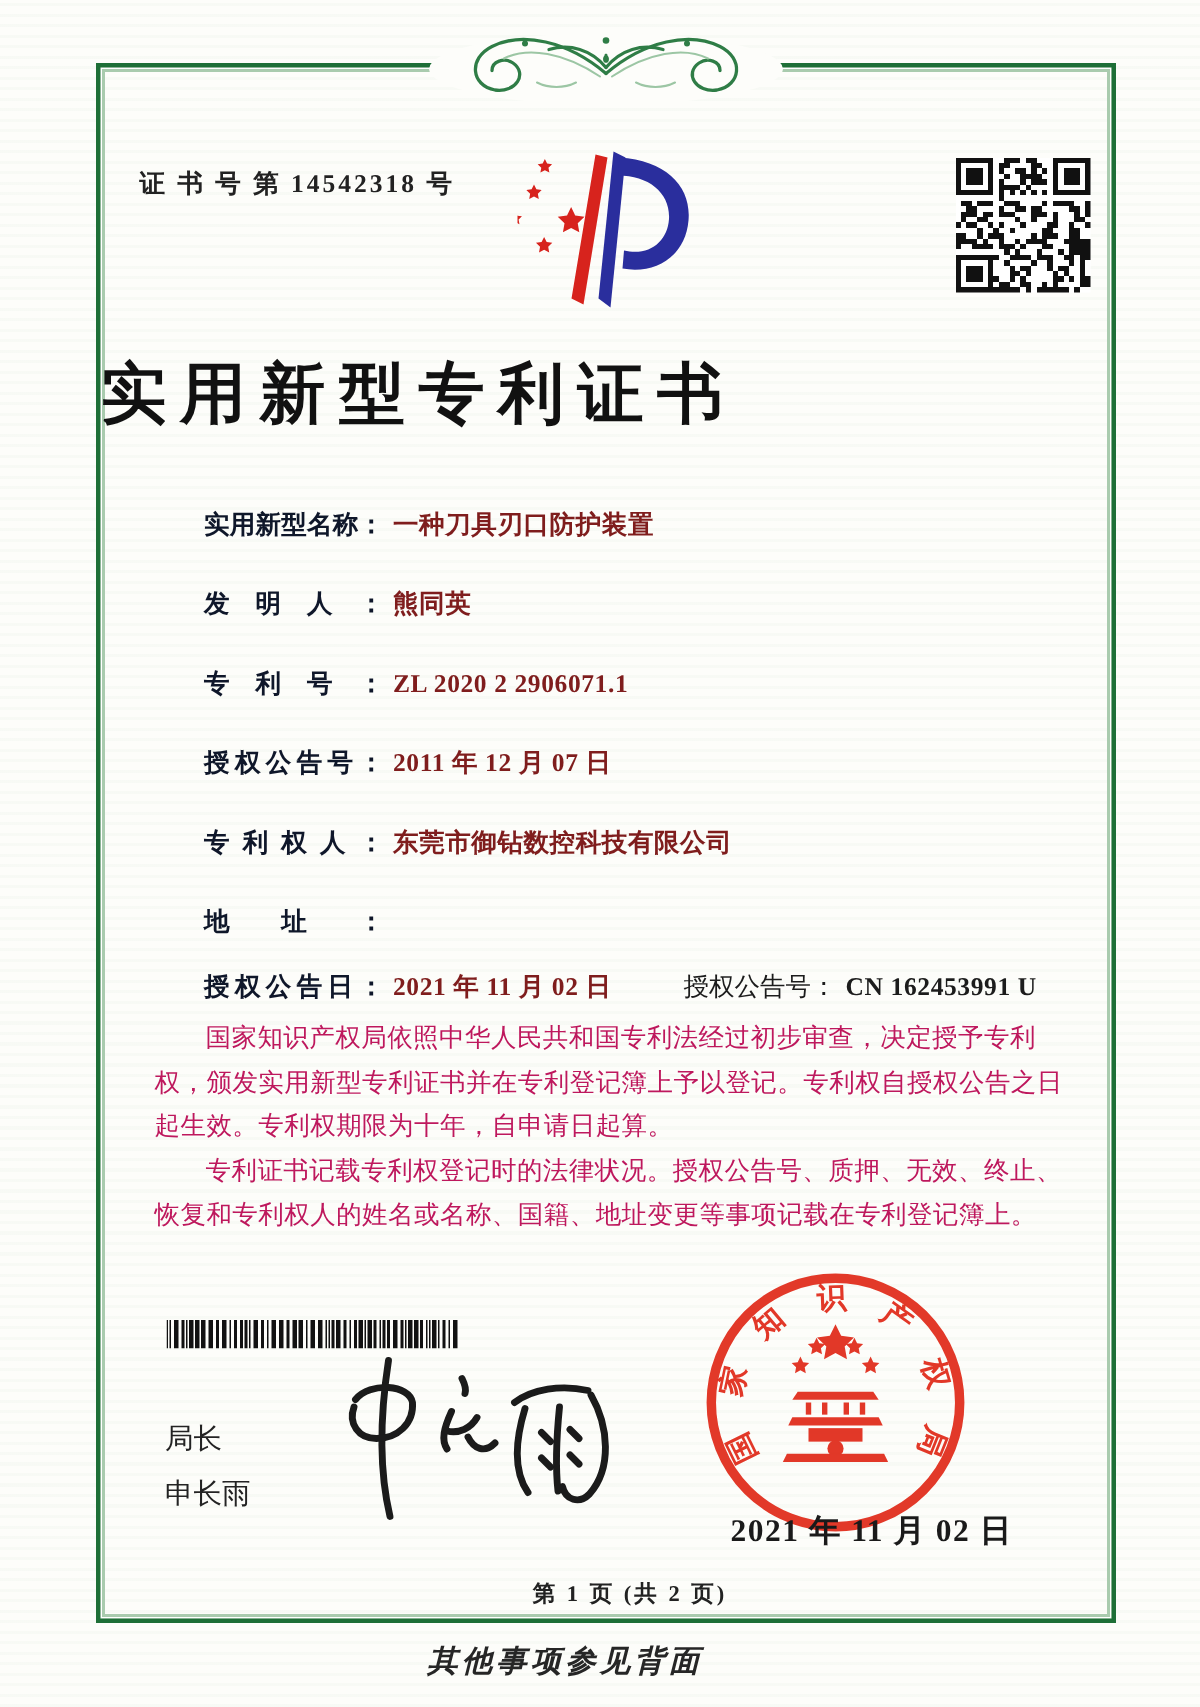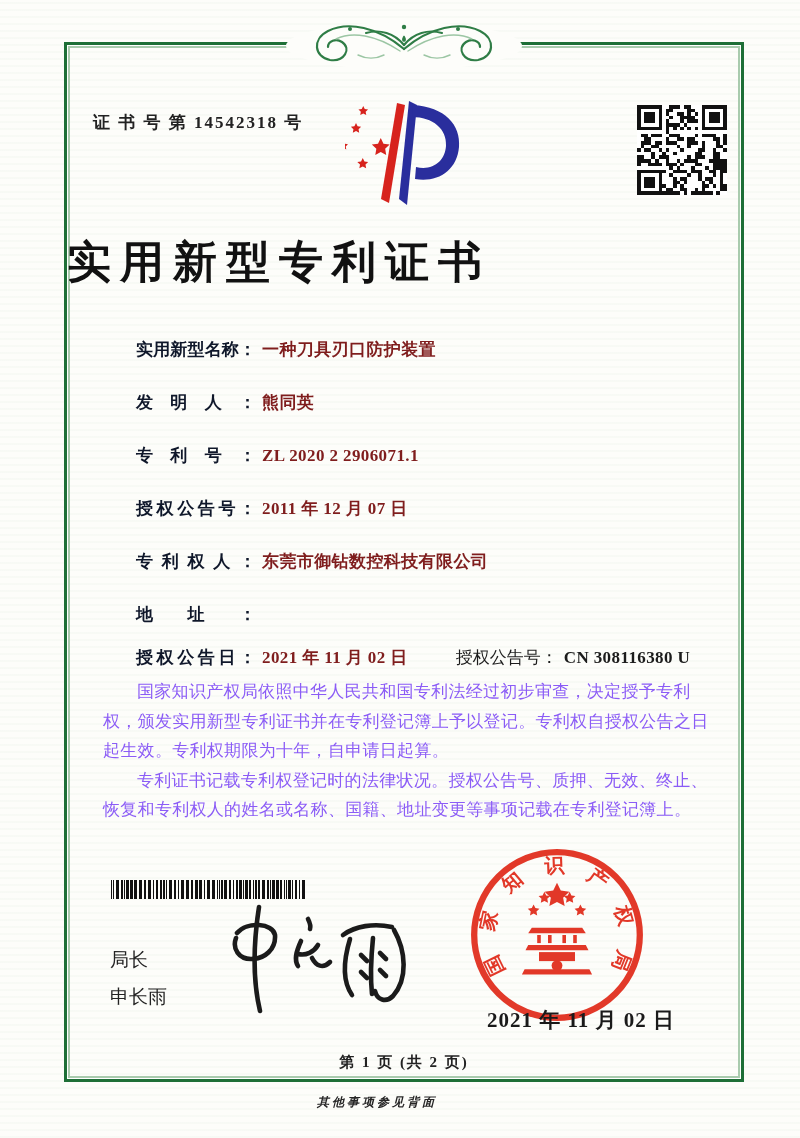--- a/index.html
+++ b/index.html
@@ -44,43 +44,43 @@
     flex:0 0 120px;font-weight:700;color:#0f172a;
     text-align:justify;text-align-last:justify;text-justify:inter-character;margin-left:29px;
   }
   .f-value{flex:1;padding-left:6px;font-weight:600;color:#7f1d1d;letter-spacing:0.4px;}
   .f-pair2{display:flex;margin-left:48px;}
   .f-label2{font-weight:400;white-space:nowrap;}
   .f-value2{padding-left:6px;font-weight:600;white-space:nowrap;letter-spacing:0.4px;}
   
   .bodytext{
     position:absolute;left:36px;top:632px;width:608px;
-    font-size:17px;line-height:29.5px;color:#8b5cf6;letter-spacing:0.3px;
+    font-size:17px;line-height:29.5px;color:#be185d;letter-spacing:0.3px;
   }
   .bodytext p{margin:0;text-indent:2em;}
   
   .barcode{position:absolute;left:44px;top:835px;width:196px;height:19px;}
   .director{
     position:absolute;left:43px;top:896px;
     font-family:"Liberation Sans","DejaVu Sans",sans-serif;
     font-size:19px;font-weight:400;color:#232323;line-height:37px;
   }
   .signature{position:absolute;left:146px;top:852px;width:215px;height:125px;}
   .seal{position:absolute;left:400px;top:800px;width:180px;height:180px;}
   .seal-date{
     position:absolute;left:420px;top:961px;
     font-size:21px;font-weight:700;color:#1a1a1a;letter-spacing:1px;
   }
   .page-footer{
     position:absolute;left:0;top:1008px;width:100%;text-align:center;
-    font-size:15px;color:#222;letter-spacing:2px;font-weight:600;
+    font-size:15px;color:#222;letter-spacing:2px;font-weight:600;padding-left:16px;
   }
   .back-note{
     position:absolute;left:377px;top:1094px;transform:translateX(-50%);
-    font-size:12px;color:#262626;letter-spacing:3px;font-weight:600;
+    font-size:20px;color:#262626;letter-spacing:3px;font-weight:600;
     font-style:italic;white-space:nowrap;
   }
 </style>
 </head>
 <body>
 
 <div class="paper-texture"></div>
 
 <div class="frame">
 
@@ -460,21 +460,21 @@
       <span class="f-value">东莞市御钻数控科技有限公司</span>
     </div>
     <div class="f-row tight">
       <span class="f-label">地址：</span>
     </div>
     <div class="f-row">
       <span class="f-label">授权公告日：</span>
       <span class="f-value" style="flex:0 0 auto;">2021 年 11 月 02 日</span>
       <span class="f-pair2">
         <span class="f-label2">授权公告号：</span>
-        <span class="f-value2">CN 308116380 U</span>
+        <span class="f-value2">CN 162453991 U</span>
       </span>
     </div>
   </div>
 
   <div class="bodytext">
     <p>国家知识产权局依照中华人民共和国专利法经过初步审查，决定授予专利权，颁发实用新型专利证书并在专利登记簿上予以登记。专利权自授权公告之日起生效。专利权期限为十年，自申请日起算。</p>
     <p>专利证书记载专利权登记时的法律状况。授权公告号、质押、无效、终止、恢复和专利权人的姓名或名称、国籍、地址变更等事项记载在专利登记簿上。</p>
   </div>
 
   <svg class="barcode" viewBox="0 0 196 19" preserveAspectRatio="none">

